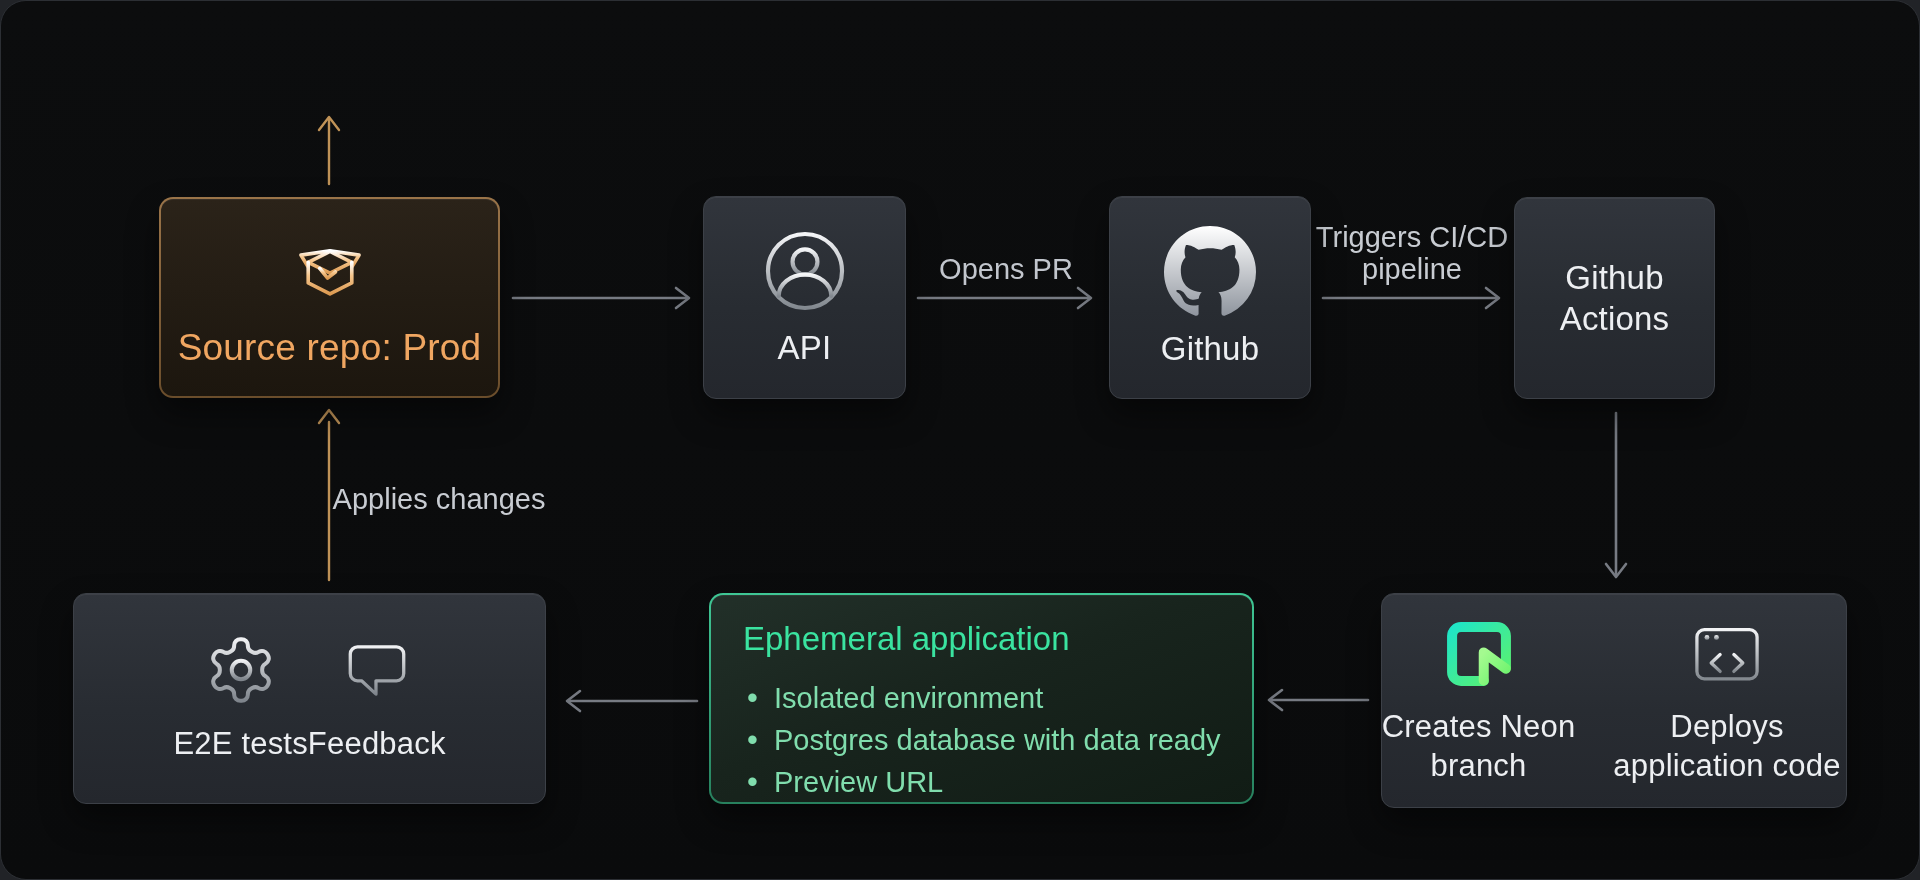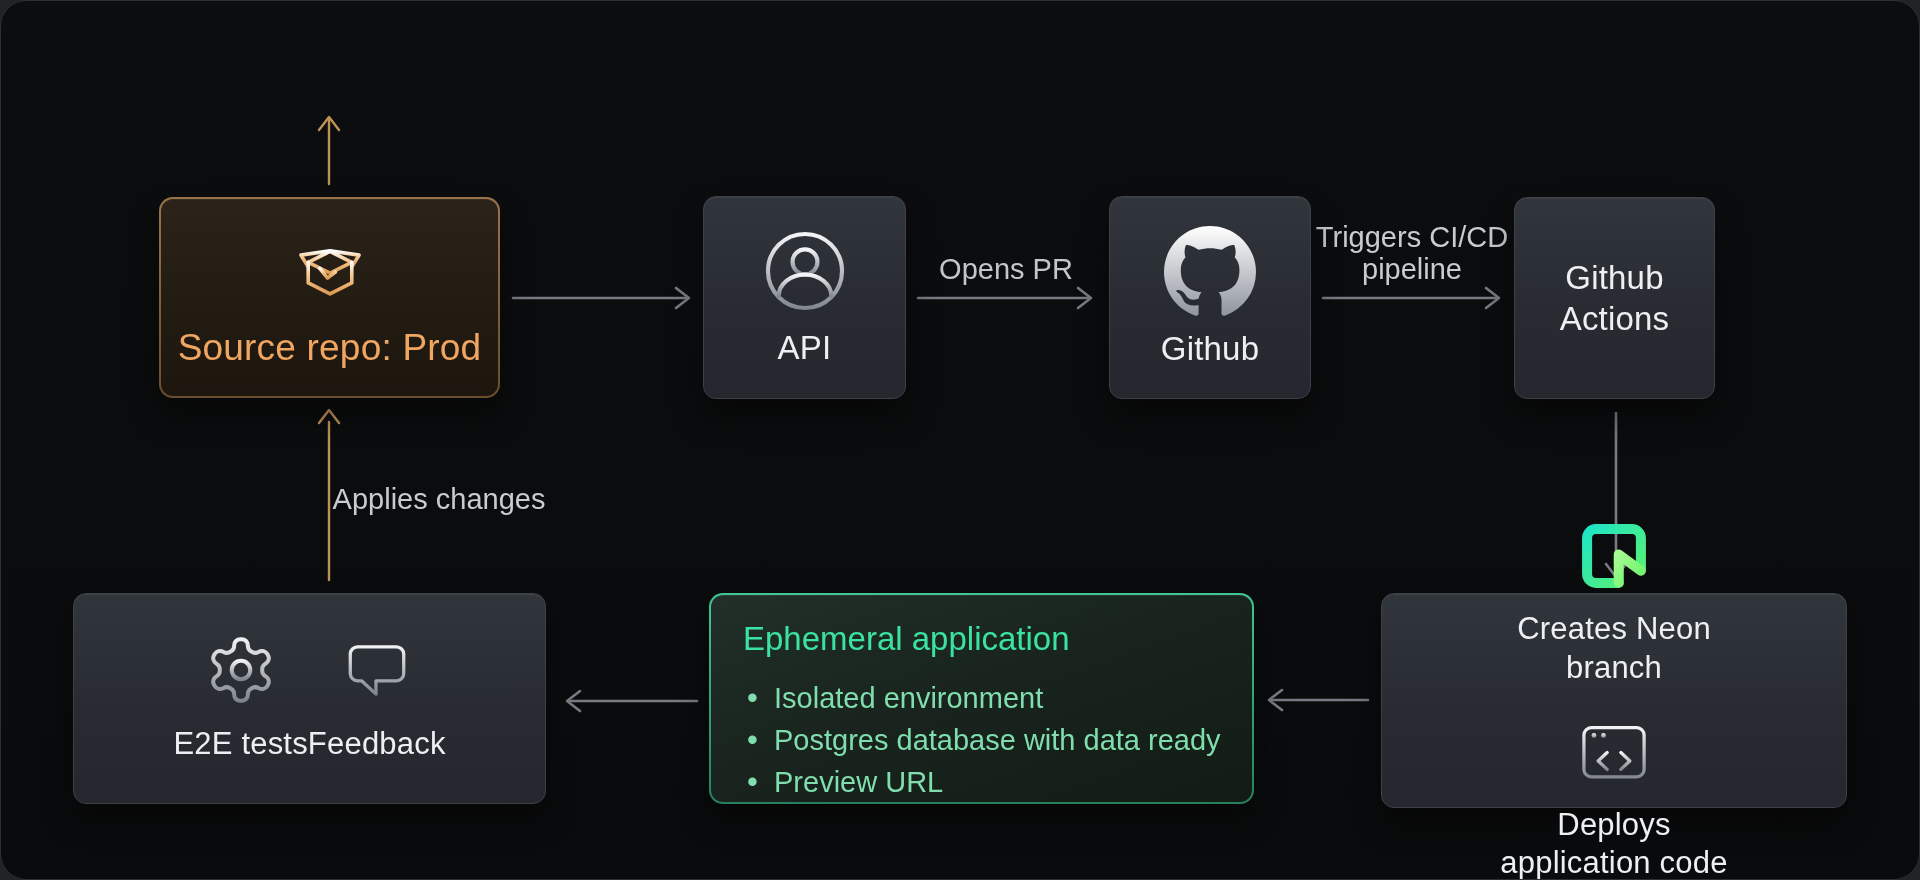--- a/index.html
+++ b/index.html
@@ -33,21 +33,21 @@
   #node-ephemeral{left:708px;top:592px;width:545px;height:211px;border-radius:14px;
     border:2px solid transparent;align-items:flex-start;justify-content:flex-start;
     background:linear-gradient(160deg,#223029 0%,#18241d 45%,#111c15 100%) padding-box,
                linear-gradient(180deg,#3fc795 0%,#27805d 100%) border-box;
     padding:25px 30px;}
   .eph-title{color:#3ae3a0;font-size:33px;margin:0 0 15px 2px;}
   .eph-list{list-style:none;margin:0;padding:0;}
   .eph-list li{position:relative;padding-left:33px;color:#80ddad;font-size:29px;margin-top:10px;line-height:1.1;}
   .eph-list li::before{content:"\2022";position:absolute;left:6px;top:-2px;font-size:31px;color:#80ddad;}
   
-  #node-neon{left:1380px;top:592px;width:466px;height:215px;flex-direction:column;
+  #node-neon{left:1380px;top:592px;width:466px;height:215px;flex-direction:row;
     justify-content:center;align-items:center;gap:26px;}
   .neon-col{display:flex;flex-direction:column;align-items:center;gap:16px;}
   .neon-col .node-label{font-size:31px;}
   .neon-col-1 .node-label{width:200px;}
   .neon-col-2 .node-label{width:245px;}
   
   .edge-label{position:absolute;color:#c8ccd2;font-size:29px;white-space:nowrap;transform:translateX(-50%);}
   #lbl-tears{left:328px;top:74px;}
   #lbl-opens{left:1005px;top:252px;color:#c2c6cd;}
   #lbl-triggers{left:1411px;top:221px;width:240px;white-space:normal;text-align:center;line-height:1.1;}

